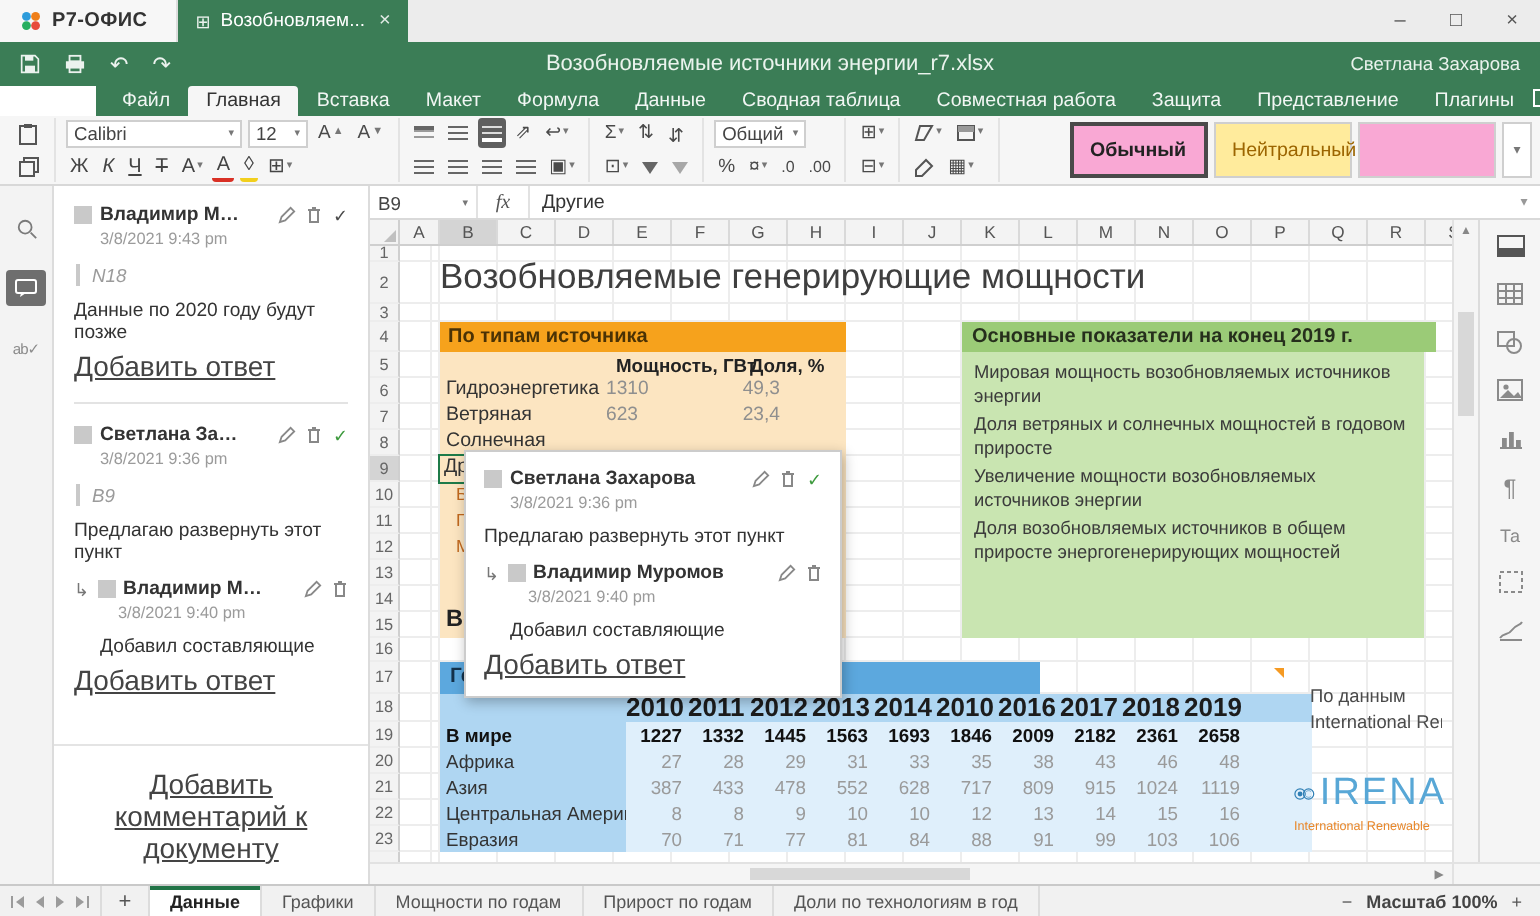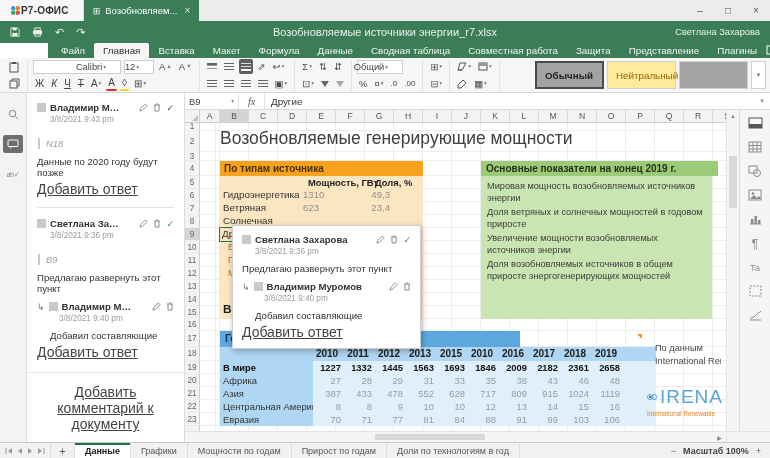--- a/index.html
+++ b/index.html
@@ -9,21 +9,21 @@
     --b1:#5CA8DE; --b2:#AFD6F2; --b3:#DFEFFB;
     --neutral-bg:#FFEB9C; --neutral-text:#9C6500;
   }
   *{box-sizing:border-box;}
   html,body{margin:0;padding:0;}
   body{width:770px;height:458px;overflow:hidden;position:relative;background:#fff;
        font-family:"Liberation Sans",sans-serif;font-size:10px;color:#333;}
 
   
   .top-strip{height:21px;background:#ececec;display:flex;align-items:stretch;}
-  .app-tab{display:flex;align-items:center;gap:0;padding:0 14px 0 10px;background:#f7f7f7;border-right:1px solid #ddd;}
+  .app-tab{display:flex;align-items:center;gap:5px;padding:0 14px 0 10px;background:#f7f7f7;border-right:1px solid #ddd;}
   .app-name{font-weight:bold;font-size:10px;color:#333;letter-spacing:.2px;}
   .doc-tab{display:flex;align-items:center;gap:5px;padding:0 9px;background:var(--green);color:#fff;font-size:9.5px;max-width:120px;}
   .doc-tab .grid-glyph{font-size:9px;opacity:.9;}
   .doc-tab .tab-close{opacity:.85;font-size:10px;margin-left:2px;}
   .win-controls{margin-left:auto;display:flex;}
   .win-btn{width:28px;display:flex;align-items:center;justify-content:center;color:#555;font-size:10px;}
 
   
   .titlebar{height:22px;background:var(--green);display:flex;align-items:center;padding:0 10px;position:relative;color:#fff;}
   .tb-icons{display:flex;gap:12px;align-items:center;}
@@ -39,32 +39,32 @@
   .hamburger{width:11px;height:7px;border-top:1px solid #fff;border-bottom:1px solid #fff;position:relative;}
   .hamburger:before{content:"";position:absolute;left:0;right:0;top:2px;border-top:1px solid #fff;}
 
   
   .toolbar{height:35px;background:#f6f6f6;border-bottom:1px solid #d8d8d8;display:flex;align-items:stretch;padding:1px 2px;}
   .tgroup{display:flex;flex-direction:column;justify-content:center;gap:2px;padding:0 5px;border-right:1px solid #e3e3e3;}
   .trow{display:flex;align-items:center;gap:3px;height:15px;}
   .tbtn{height:15px;display:flex;align-items:center;padding:0 2px;color:#4a4a4a;font-size:9.5px;border-radius:2px;line-height:1;}
   .tbtn.dark{background:#5f5f5f;}
   .dd{font-size:5.5px;color:#777;margin-left:1px;}
-  .tselect{border:1px solid #cfcfcf;background:#fff;height:14px;display:flex;align-items:center;justify-content:flex-end;padding:0 14px;font-size:9.3px;color:#444;}
+  .tselect{border:1px solid #cfcfcf;background:#fff;height:14px;display:flex;align-items:center;justify-content:space-between;padding:0 3px;font-size:9.3px;color:#444;}
   .ibars{width:10px;height:7px;background:repeating-linear-gradient(to bottom,#666 0 1px,transparent 1px 3px);}
   .ibarsv{width:10px;height:8px;border-bottom:2px solid #666;background:repeating-linear-gradient(to bottom,#9a9a9a 0 1px,transparent 1px 3px);}
   .dark .ibarsv{border-bottom-color:#fff;background:repeating-linear-gradient(to bottom,#ddd 0 1px,transparent 1px 3px);}
   .fmt{font-size:10px;color:#444;}
   .u-red{border-bottom:2px solid #d93025;}
   .u-yel{border-bottom:2px solid #f2cf1d;}
   .u-und{text-decoration:underline;}
   .u-str{text-decoration:line-through;}
   .funnel{width:0;height:0;border-left:4px solid transparent;border-right:4px solid transparent;border-top:6px solid #666;}
   .gallery{margin-left:auto;display:flex;align-items:center;gap:3px;padding:0 2px;}
-  .style-cell{width:69px;height:28px;border:1px solid #cfcfcf;background:#a3a3a3;display:flex;align-items:center;padding-left:8px;font-size:9.8px;color:#222;}
+  .style-cell{width:69px;height:28px;border:1px solid #cfcfcf;background:#f9a8d4;display:flex;align-items:center;padding-left:8px;font-size:9.8px;color:#222;}
   .style-cell.sel{border:2px solid #4a4a4a;font-weight:bold;}
   .style-cell.neutral{background:var(--neutral-bg);color:var(--neutral-text);}
   .gal-collapse{width:15px;height:28px;border:1px solid #cfcfcf;background:#fff;display:flex;align-items:center;justify-content:center;color:#777;font-size:7px;}
 
   
   .main{display:flex;height:349px;}
   .left-strip{width:27px;background:#f3f3f3;border-right:1px solid #dcdcdc;display:flex;flex-direction:column;align-items:center;padding-top:12px;gap:12px;flex:none;}
   .strip-btn{width:20px;height:18px;display:flex;align-items:center;justify-content:center;border-radius:2px;color:#6e6e6e;}
   .strip-btn.active{background:#6e6e6e;color:#fff;}
   .spell{font-size:7.5px;color:#8a8a8a;letter-spacing:-.5px;}
@@ -75,21 +75,21 @@
   .c-item{margin-bottom:2px;}
   .c-head{display:flex;align-items:center;gap:4px;}
   .avatar{width:9px;height:9px;background:#c9c9c9;flex:none;}
   .c-name{font-weight:bold;font-size:9.6px;color:#333;white-space:nowrap;overflow:hidden;text-overflow:ellipsis;}
   .comments-panel .c-name{max-width:72px;}
   .c-acts{margin-left:auto;display:flex;gap:5px;align-items:center;flex:none;}
   .c-acts svg{display:block;}
   .chk{font-size:9px;color:#4a4a4a;}
   .chk.res{color:#3d9a3d;}
   .c-date{font-size:8.2px;color:#9b9b9b;margin:2px 0 0 13px;}
-  .c-quote{margin:14px 0 0 1px;border-left:2px solid #c9c9c9;padding-left:6px;color:#9b9b9b;font-style:italic;font-size:9.4px;}
+  .c-quote{margin:8px 0 0 1px;border-left:2px solid #c9c9c9;padding-left:6px;color:#9b9b9b;font-style:italic;font-size:9.4px;}
   .c-text{margin-top:7px;color:#333;font-size:9.6px;}
   .c-link{display:inline-block;margin-top:3px;color:#444;text-decoration:underline;font-size:14px;}
   .c-reply{margin:7px 0 0 0;}
   .reply-arrow{color:#777;font-size:9px;flex:none;}
   .divider{border-top:1px solid #e3e3e3;margin:10px 0;}
   .cp-bottom{border-top:1px solid #e4e4e4;padding:8px 10px 10px;text-align:center;}
 
   
   .sheet-col{flex:1;display:flex;flex-direction:column;min-width:0;}
   .formula-bar{height:17px;border-bottom:1px solid #d9d9d9;display:flex;align-items:center;background:#fff;flex:none;}
@@ -126,21 +126,21 @@
   .osub{left:8px;font-size:8.8px;color:#c2691e;}
   .o-total{left:3px;top:126px;font-weight:bold;font-size:11.8px;color:#222;}
   .sel-cell{left:34px;top:104px;width:37px;height:15px;border:1.5px solid #1e7a48;padding-left:2px;font-size:9.8px;color:#333;line-height:12px;pointer-events:auto;}
   .cmark{position:absolute;right:0;top:0;width:0;height:0;border-left:5px solid transparent;border-top:5px solid #f59a23;}
   .handle{position:absolute;right:-2px;bottom:-2px;width:4px;height:4px;background:#1e7a48;border:1px solid #fff;}
   .green-h{left:296px;top:38px;width:237px;height:15px;background:var(--g1);font-weight:bold;font-size:10px;color:#262f1c;padding:2px 0 0 5px;white-space:nowrap;overflow:hidden;}
   .green-b{left:296px;top:53px;width:231px;height:143px;background:var(--g2);padding:4px 6px;}
   .gitem{font-size:9.2px;line-height:12px;color:#3b3b3b;margin-bottom:2px;}
   .blue-h{left:35px;top:208px;width:300px;height:16px;background:var(--b1);font-weight:600;font-size:10.4px;color:#14314a;padding:2px 0 0 5px;}
   .years{left:35px;top:224px;width:436px;height:14px;background:var(--b2);display:flex;padding-left:93px;}
-  .ycell{width:31px;flex:none;text-align:center;padding-right:3px;font-weight:bold;font-size:10px;color:#1c1c1c;line-height:14px;}
+  .ycell{width:31px;flex:none;text-align:center;padding-right:3px;font-weight:bold;font-size:13px;color:#1c1c1c;line-height:14px;}
   .genrows{left:35px;top:238px;width:436px;}
   .grow2{display:flex;height:13px;}
   .gname{width:93px;flex:none;background:var(--b2);font-size:9.4px;line-height:13px;padding-left:3px;color:#333;white-space:nowrap;overflow:hidden;}
   .gvals{flex:1;background:var(--b3);display:flex;}
   .gv{width:31px;flex:none;text-align:right;padding-right:3px;font-size:9.4px;line-height:13px;color:#9a9a9a;}
   .grow2.bold .gname,.grow2.bold .gv{color:#111;font-weight:bold;}
   .n18mark{left:452px;top:211px;width:0;height:0;border-left:5px solid transparent;border-top:5px solid #f59a23;}
   .note{left:470px;top:219px;width:66px;font-size:9.2px;line-height:12.5px;color:#4a4a4a;white-space:nowrap;overflow:hidden;}
   .irena{left:462px;top:262px;width:76px;height:46px;overflow:hidden;}
   .ir-row{display:flex;align-items:center;gap:2px;}
@@ -678,21 +678,21 @@
                 <div class="gitem">Увеличение мощности возобновляемых источников энергии</div>
                 <div class="gitem">Доля возобновляемых источников в общем приросте энергогенерирующих мощностей</div>
               </div>
 
             <div class="blue-h">Генерация по годам, ГВт</div>
             <div class="years" id="years">
                 <div class="ycell">2010</div>
                 <div class="ycell">2011</div>
                 <div class="ycell">2012</div>
                 <div class="ycell">2013</div>
-                <div class="ycell">2015</div>
+                <div class="ycell">2014</div>
                 <div class="ycell">2010</div>
                 <div class="ycell">2016</div>
                 <div class="ycell">2017</div>
                 <div class="ycell">2018</div>
                 <div class="ycell">2019</div>
               </div>
             <div class="genrows" id="genrows">
                 <div class="grow2 bold">
                   <div class="gname">В мире</div>
                   <div class="gvals">

